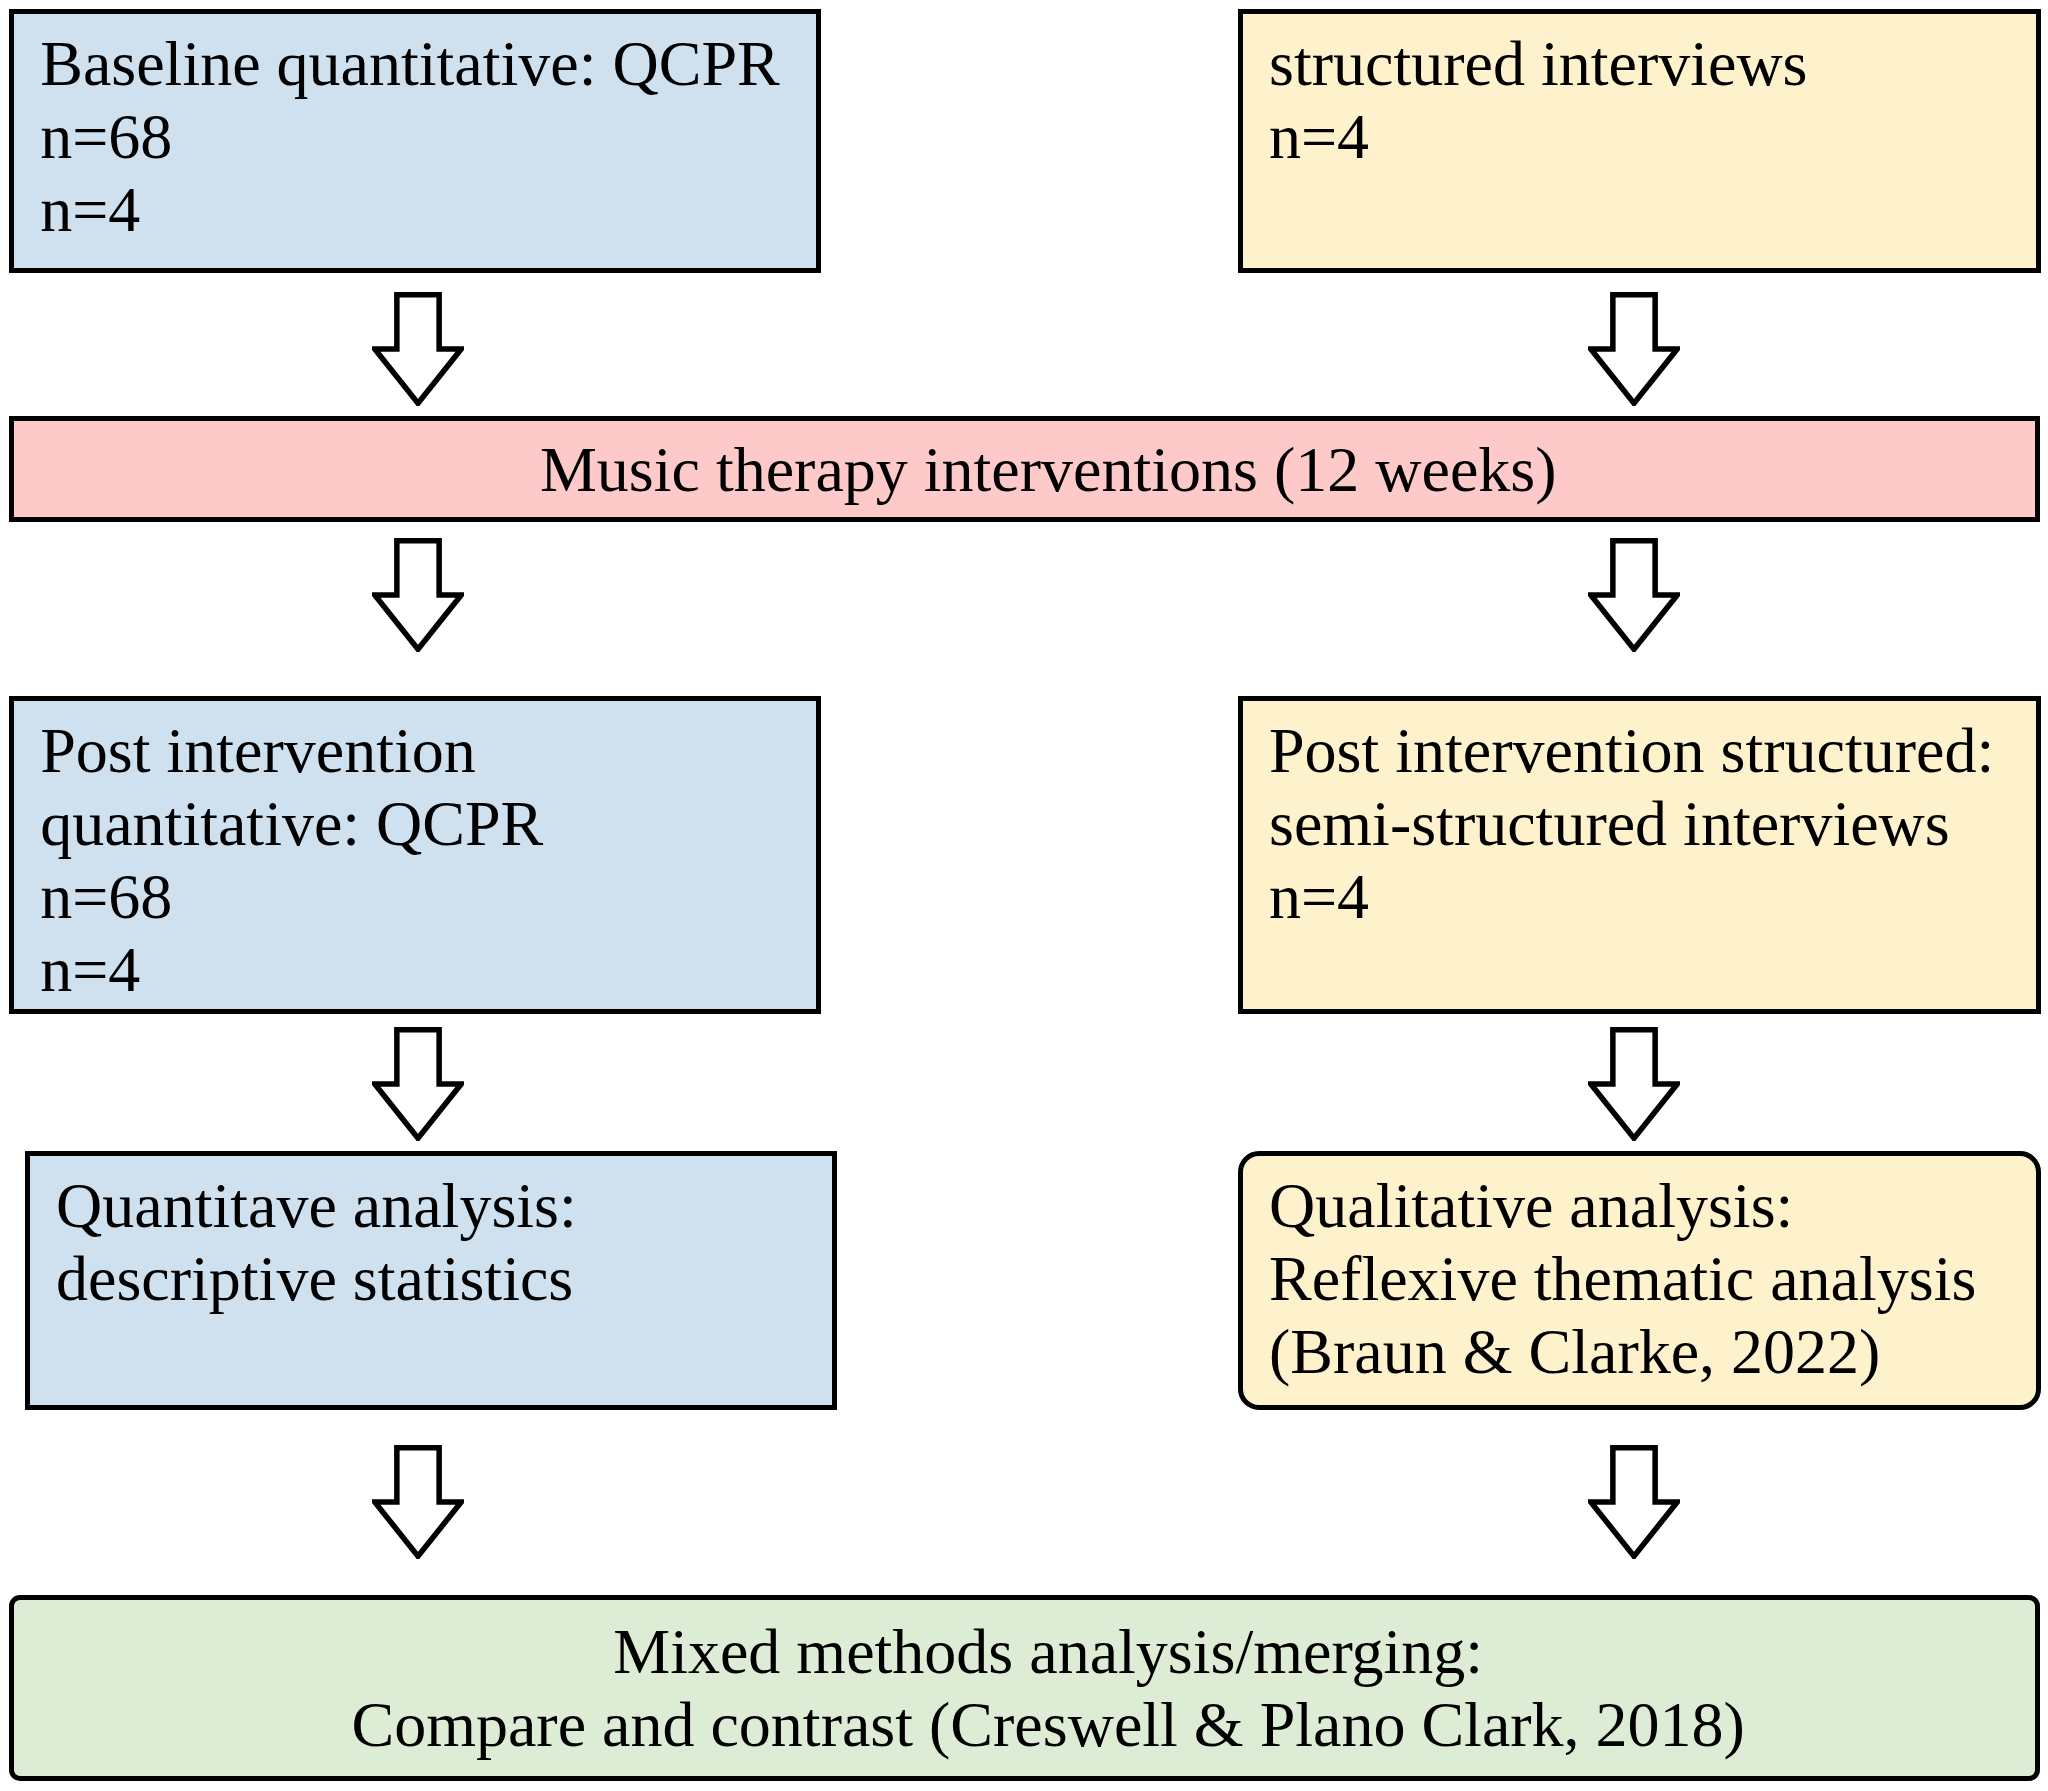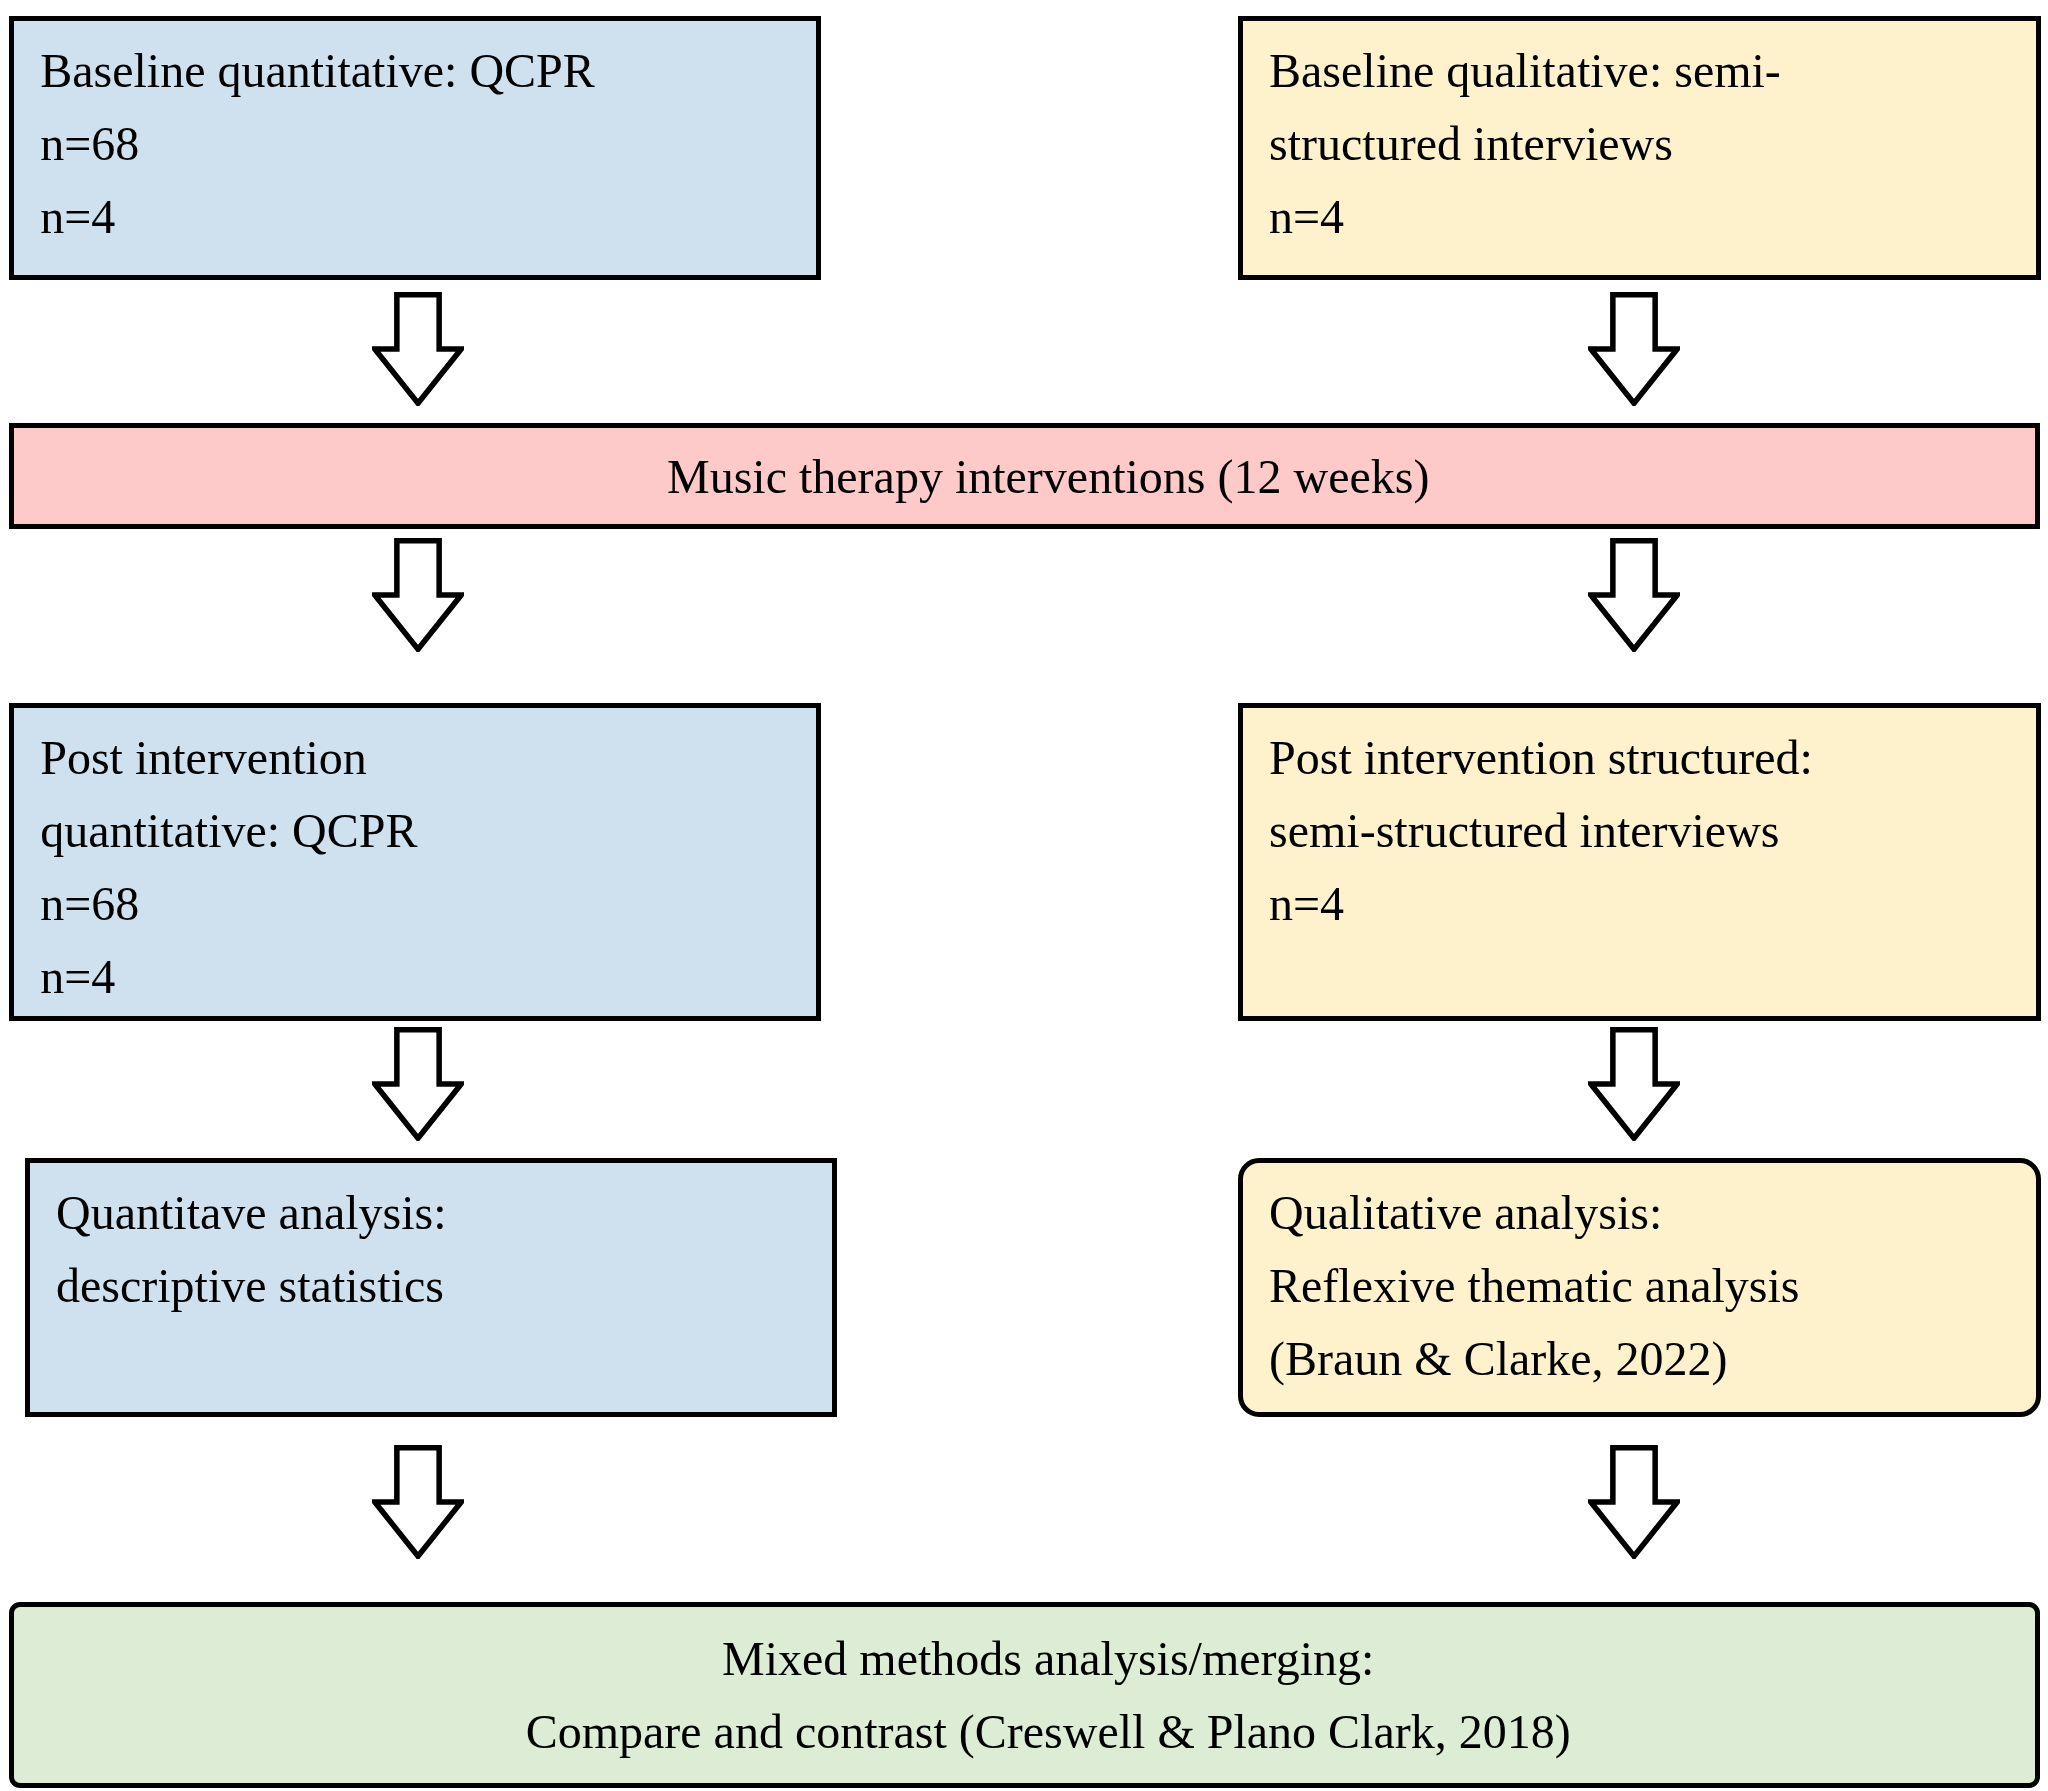--- a/index.html
+++ b/index.html
@@ -12,23 +12,22 @@
     width: 2049px;
     height: 1792px;
     background: #ffffff;
     font-family: "Liberation Serif", "DejaVu Serif", serif;
     color: var(--text, #000000);
   }
   .node {
     position: absolute;
     box-sizing: border-box;
     border: 5.5px solid var(--border, #000000);
-    font-size: 48px;
+    font-size: 64px;
     line-height: 73px;
-    margin-top: 7px;
   }
   .node .line {
     white-space: nowrap;
   }
   
   .colbox {
     padding: 13px 26px;
   }
   .quant { background: var(--quantitative-fill, #cfe0ef); }
   .qual  { background: var(--qualitative-fill, #fdf2cc); }
@@ -82,21 +81,20 @@
 
 <div class="canvas">
 
   <div class="node colbox quant" id="baseline-quant">
     <div class="line">Baseline quantitative: QCPR</div>
     <div class="line">n=68</div>
     <div class="line">n=4</div>
   </div>
 
   <div class="node colbox qual" id="baseline-qual">
-    <div class="line">Baseline qualitative: semi-</div>
     <div class="line">structured interviews</div>
     <div class="line">n=4</div>
   </div>
 
   <div class="arrow" id="arrow-1">
     <svg viewBox="0 0 100 124">
         <polygon points="27,3 73,3 73,62 97,62 50,121 3,62 27,62"></polygon>
       </svg>
   </div>
   <div class="arrow" id="arrow-2">

